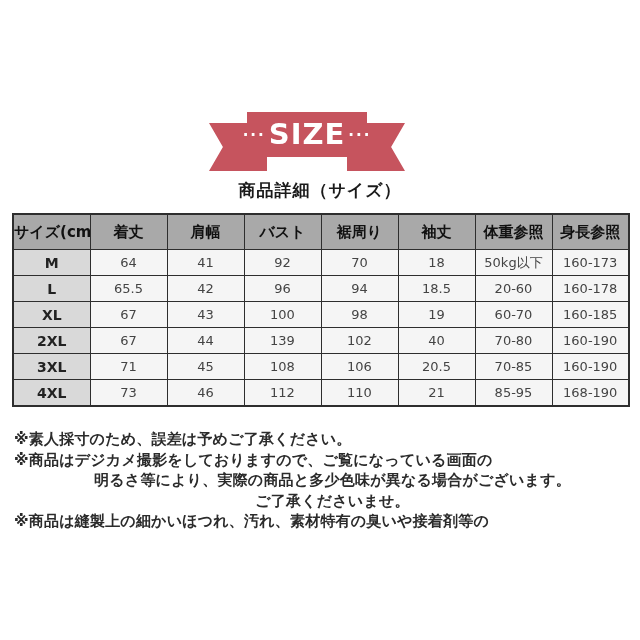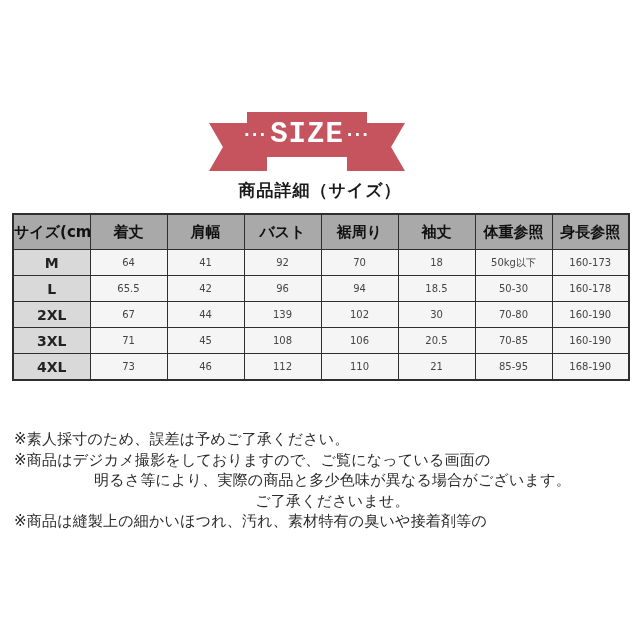--- a/index.html
+++ b/index.html
@@ -37,21 +37,20 @@
   }
   .ribbon-dots {
     font-size: 15px; font-weight: bold;
     letter-spacing: 2px;
     margin: 0 3px;
   }
   .ribbon-label {
     font-size: 29px; font-weight: bold;
     letter-spacing: 1px;
     line-height: 1;
-    font-family: Liberation Mono, monospace;
   }
 
   
   .section-title {
     position: absolute;
     top: 179px; left: 0; width: 640px;
     text-align: center;
     font-family: "DejaVu Serif", "Liberation Serif", serif;
     font-weight: bold;
     font-size: 17px;
@@ -79,38 +78,39 @@
   .size-table th {
     background: #a9a9a9;
     height: 34px;
     font-size: 15px;
     font-weight: bold;
     color: #111;
   }
   .size-table td {
     background: #f5f5f5;
     height: 25px;
-    font-size: 10px;
+    font-size: 13px;
     color: #444;
   }
   .size-table td.size-cell {
     background: #d9d9d9;
     font-weight: bold;
     font-size: 14px;
     color: #222;
   }
 
   
   .notes {
     position: absolute;
     top: 429px; left: 14px; right: 6px;
     font-size: 15px;
     line-height: 20.5px;
     color: #2b2b2b;
     letter-spacing: 0.2px;
+    font-weight: bold;
   }
   .note-line { white-space: nowrap; }
   .note-line.cont { padding-left: 17px; text-align: center; }
 </style>
 </head>
 <body>
 
 <div class="ribbon-wrap">
   <div class="ribbon-flag left"></div>
   <div class="ribbon-flag right"></div>
@@ -147,30 +147,40 @@
       <td>50kg以下</td>
       <td>160-173</td>
     </tr>
     <tr>
       <td class="size-cell">L</td>
       <td>65.5</td>
       <td>42</td>
       <td>96</td>
       <td>94</td>
       <td>18.5</td>
-      <td>50-30</td>
+      <td>20-60</td>
       <td>160-178</td>
+    </tr>
+    <tr>
+      <td class="size-cell">XL</td>
+      <td>67</td>
+      <td>43</td>
+      <td>100</td>
+      <td>98</td>
+      <td>19</td>
+      <td>60-70</td>
+      <td>160-185</td>
     </tr>
     <tr>
       <td class="size-cell">2XL</td>
       <td>67</td>
       <td>44</td>
       <td>139</td>
       <td>102</td>
-      <td>30</td>
+      <td>40</td>
       <td>70-80</td>
       <td>160-190</td>
     </tr>
     <tr>
       <td class="size-cell">3XL</td>
       <td>71</td>
       <td>45</td>
       <td>108</td>
       <td>106</td>
       <td>20.5</td>

